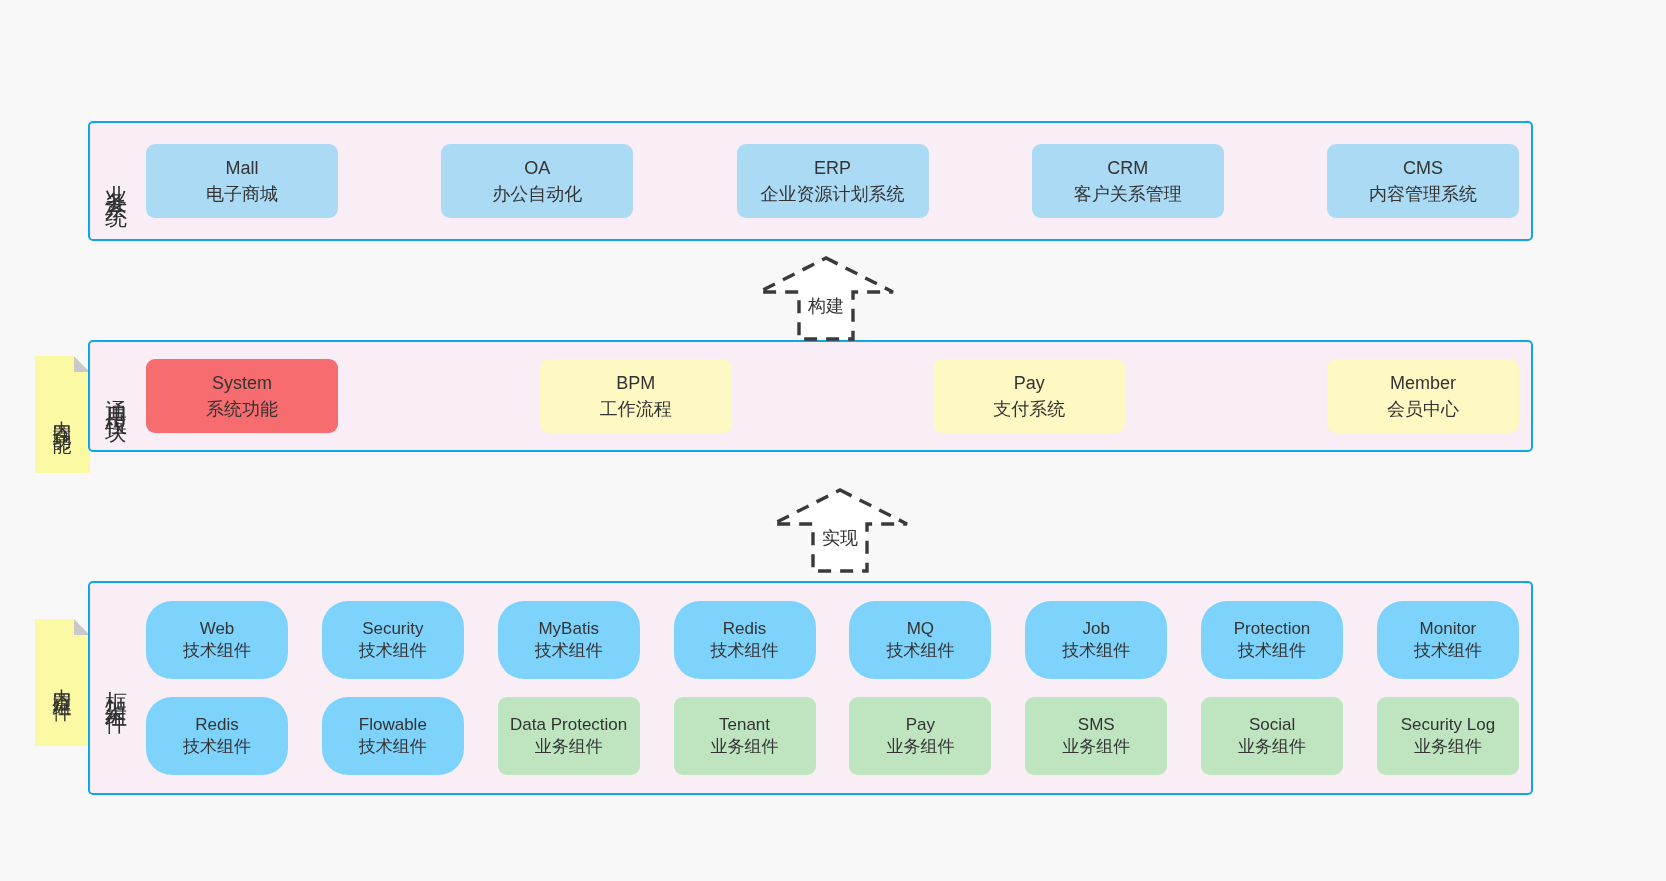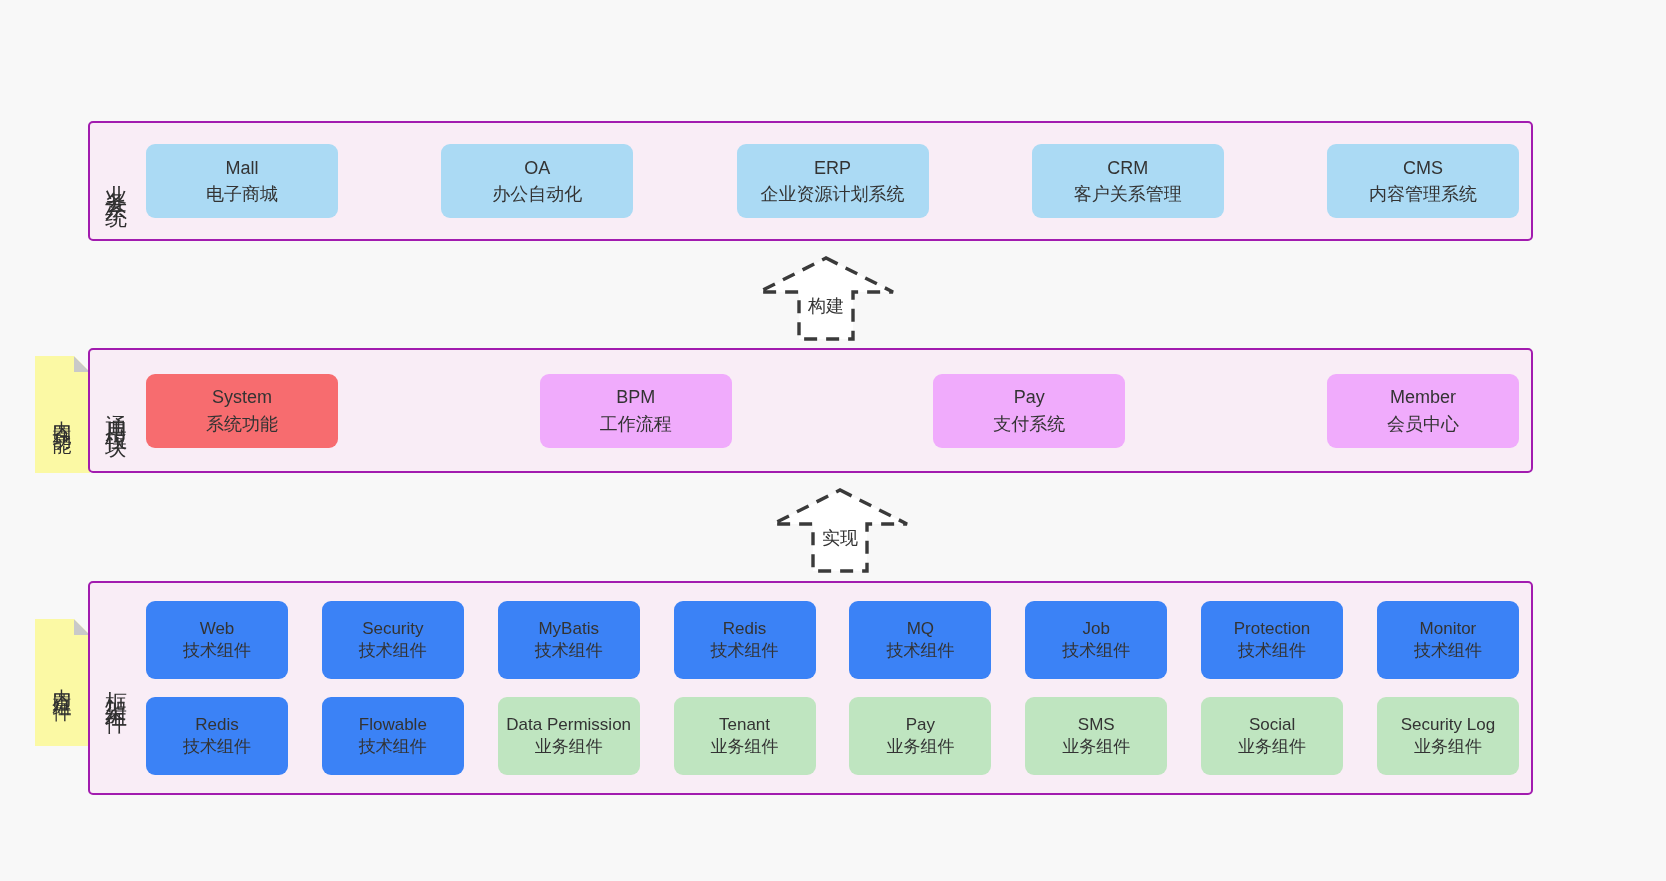--- a/index.html
+++ b/index.html
@@ -6,25 +6,25 @@
   html,body { margin:0; padding:0; }
   body {
     width:1666px; height:881px; position:relative; overflow:hidden;
     background:#f8f8f8; color:#333;
     font-family:"Liberation Sans","DejaVu Sans",sans-serif;
   }
 
   
   .section {
     position:absolute; left:88px; width:1445px;
-    background:#f9edf6; border:2px solid #a21caf; border-radius:5px;
+    background:#f9edf6; border:2px solid #0ea5e9; border-radius:5px;
     display:flex; z-index:1;align-items:center;
   }
   #section-business   { top:121px; height:120px; }
-  #section-modules    { top:348px; height:125px; }
+  #section-modules    { top:340px; height:112px; }
   #section-components { top:581px; height:214px; }
 
   .section-label {
     flex:0 0 52px; display:flex; align-items:center; justify-content:center;
   }
   .v-text {
     writing-mode:vertical-lr; text-orientation:upright;
     font-size:22px; letter-spacing:7px; line-height:1; color:#2f2f2f;
     white-space:nowrap;
   }
@@ -40,22 +40,22 @@
 
   
   .box {
     display:flex; flex-direction:column; align-items:center; justify-content:center;
     text-align:center; border-radius:9px; color:#333;
   }
   .box-l { width:192px; height:74px; font-size:18px; line-height:1.45; }
   .box-s { width:142px; height:78px; font-size:17px; line-height:1.32; }
   .box[data-variant="blue"]        { background:#abdaf4; }
   .box[data-variant="red"]         { background:#f76c6f; }
-  .box[data-variant="pink"]        { background:#f0abfc; }
-  .box[data-variant="green"]       { background:#3b82f6; }
+  .box[data-variant="pink"]        { background:#fef9c3; }
+  .box[data-variant="green"]       { background:#7dd3fc;border-radius:26px; }
   .box[data-variant="green-light"] { background:#bfe5c0; }
 
   
   .note {
     position:absolute; width:55px; background:#fbf9a4; z-index:0;
     display:flex; align-items:center; justify-content:center;
     clip-path:polygon(0 0, calc(100% - 16px) 0, 100% 16px, 100% 100%, 0 100%);
   }
   #note-modules    { left:35px; top:356px; height:117px; }
   #note-components { left:35px; top:619px; height:127px; }
@@ -199,21 +199,21 @@
     <div class="row">
       <div class="box box-s" data-variant="green">
         <div>Redis</div>
         <div>技术组件</div>
       </div>
       <div class="box box-s" data-variant="green">
         <div>Flowable</div>
         <div>技术组件</div>
       </div>
       <div class="box box-s" data-variant="green-light">
-        <div>Data Permission</div>
+        <div>Data Protection</div>
         <div>业务组件</div>
       </div>
       <div class="box box-s" data-variant="green-light">
         <div>Tenant</div>
         <div>业务组件</div>
       </div>
       <div class="box box-s" data-variant="green-light">
         <div>Pay</div>
         <div>业务组件</div>
       </div>

